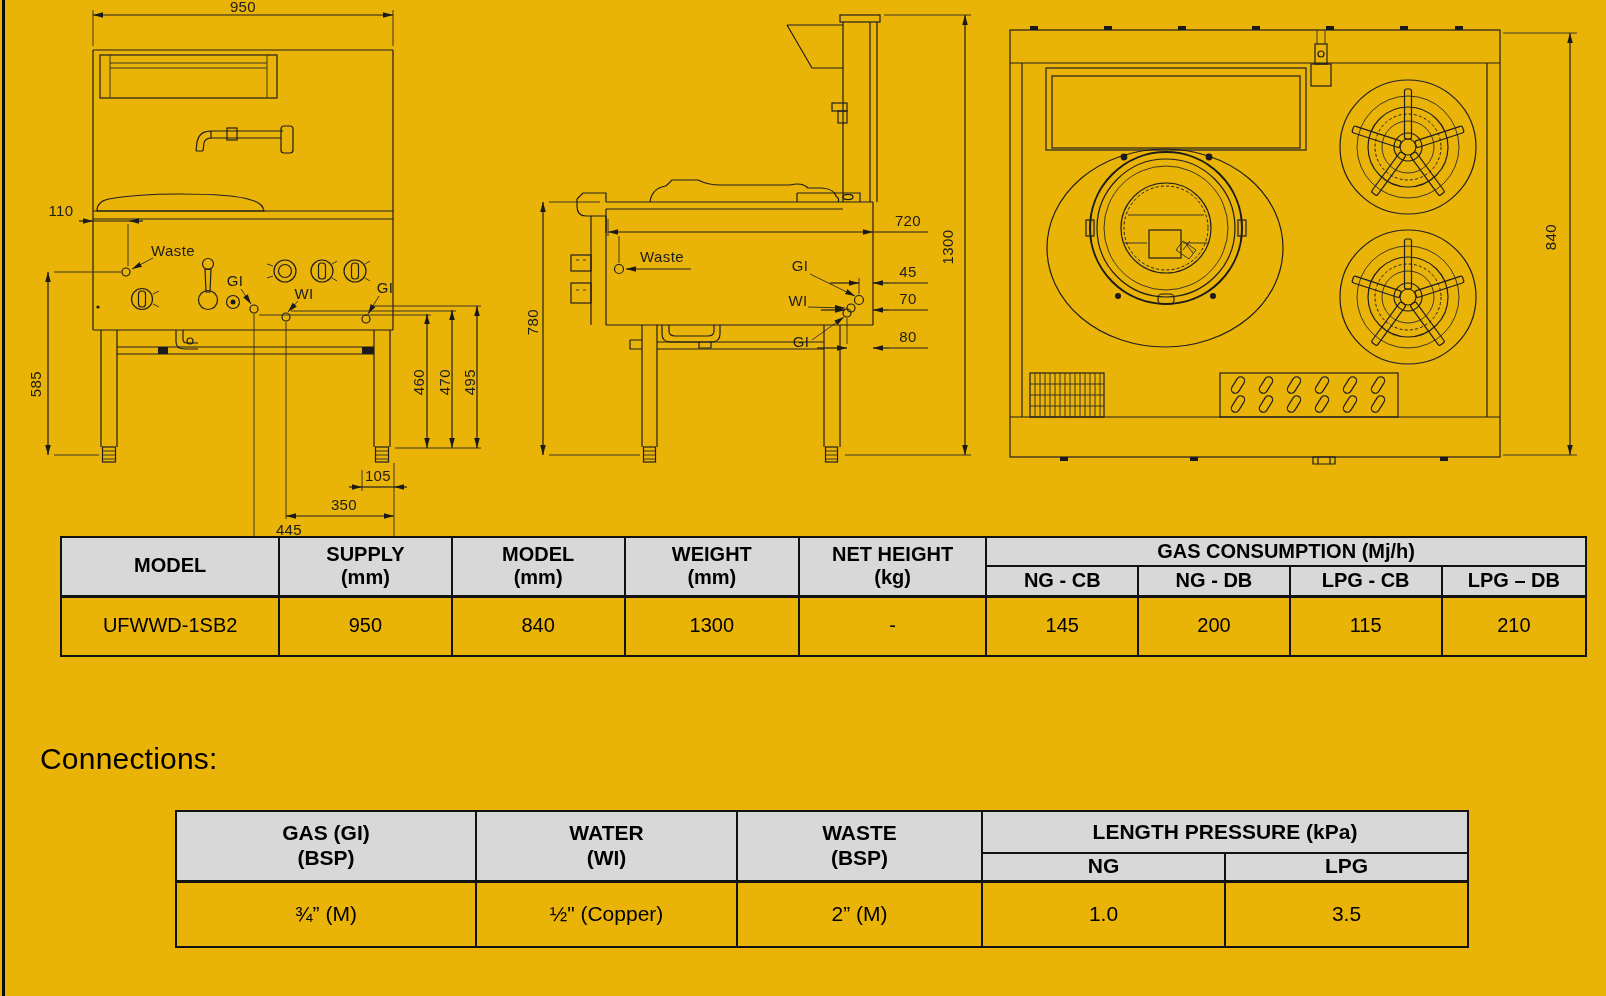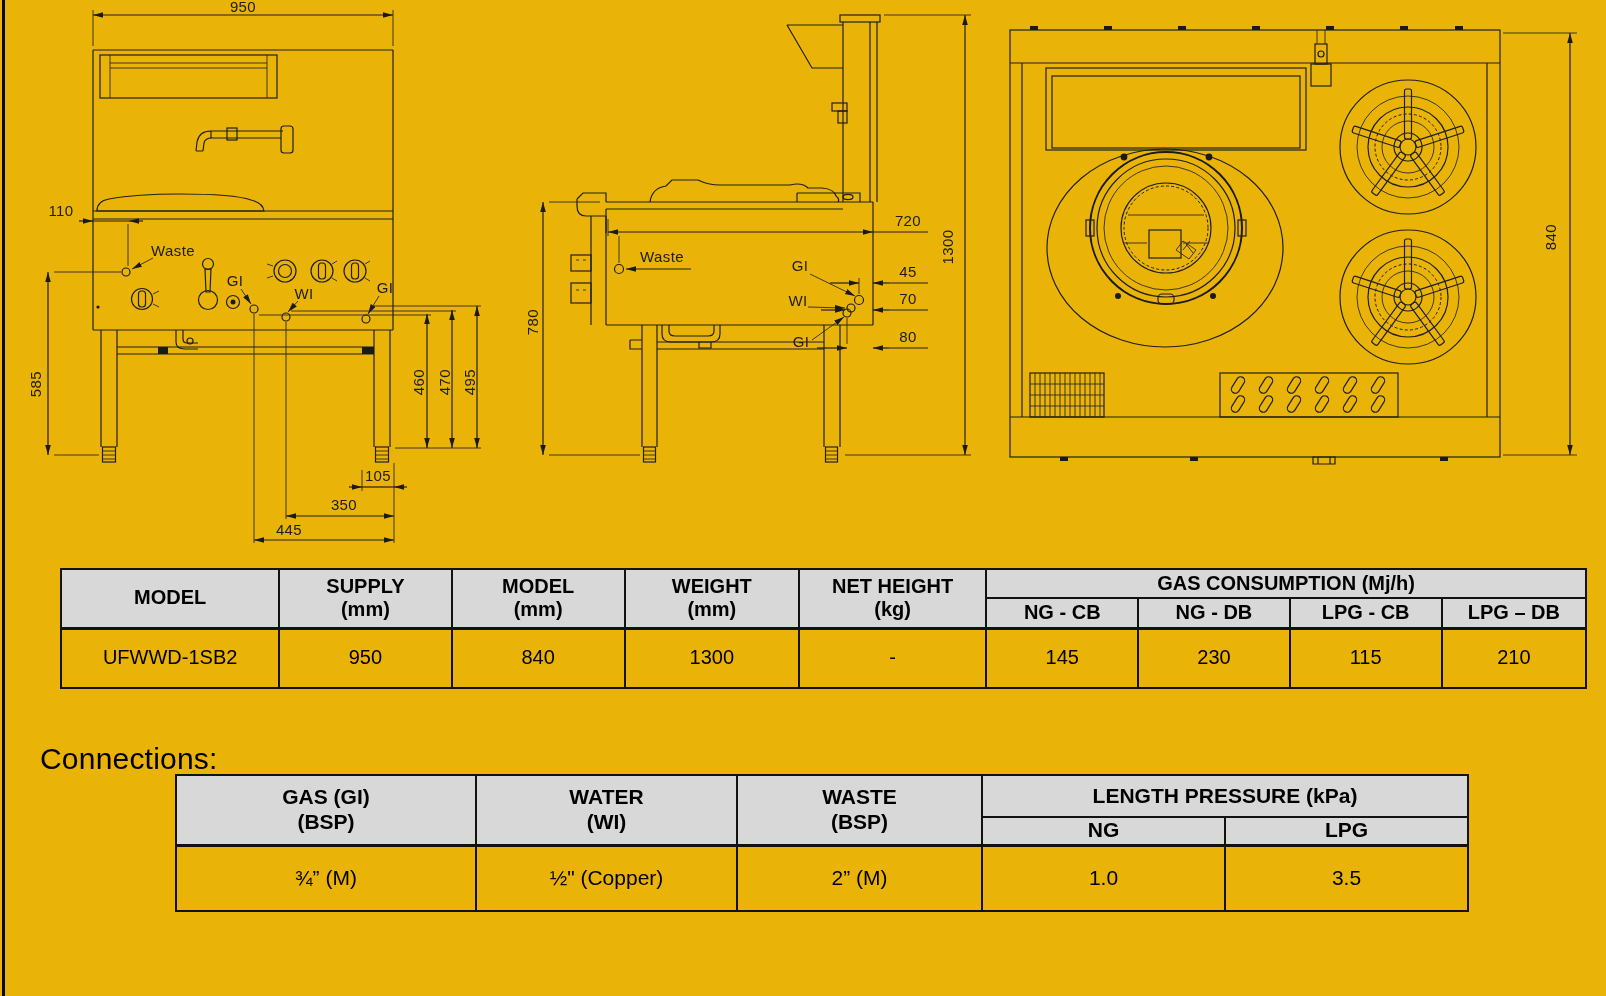--- a/index.html
+++ b/index.html
@@ -19,22 +19,22 @@
     stroke:none; letter-spacing:0.4px;
   }
   
   table { border-collapse:collapse; table-layout:fixed; position:absolute; }
   td {
     border:2px solid #121212; text-align:center; vertical-align:middle;
     padding:0; font-size:20px; color:#000; overflow:hidden; line-height:1.18;
   }
   .th { background:#d8d8d8; font-weight:bold; }
   .hb { border-bottom-width:3px; }
-  #spec-table { left:60px; top:568px; width:1527px; }
-  #conn-table { left:175px; top:774px; width:1076px; }
+  #spec-table { left:60px; top:536px; width:1527px; }
+  #conn-table { left:175px; top:810px; width:1076px; }
   #conn-table td { font-size:21px; }
   #conn-heading {
     position:absolute; left:40px; top:742px; font-size:30px; font-weight:normal;
     color:#000; letter-spacing:0.2px;
   }
 </style>
 </head>
 <body>
 
 <div id="screen">
@@ -374,21 +374,21 @@
       <td class="th hb">LPG - CB</td>
       <td class="th hb">LPG – DB</td>
     </tr>
     <tr style="height:60px">
       <td>UFWWD-1SB2</td>
       <td>950</td>
       <td>840</td>
       <td>1300</td>
       <td>-</td>
       <td>145</td>
-      <td>230</td>
+      <td>200</td>
       <td>115</td>
       <td>210</td>
     </tr>
   </tbody>
     </table>
 
   <div id="conn-heading">Connections:</div>
 
   <table id="conn-table">
     <colgroup>

